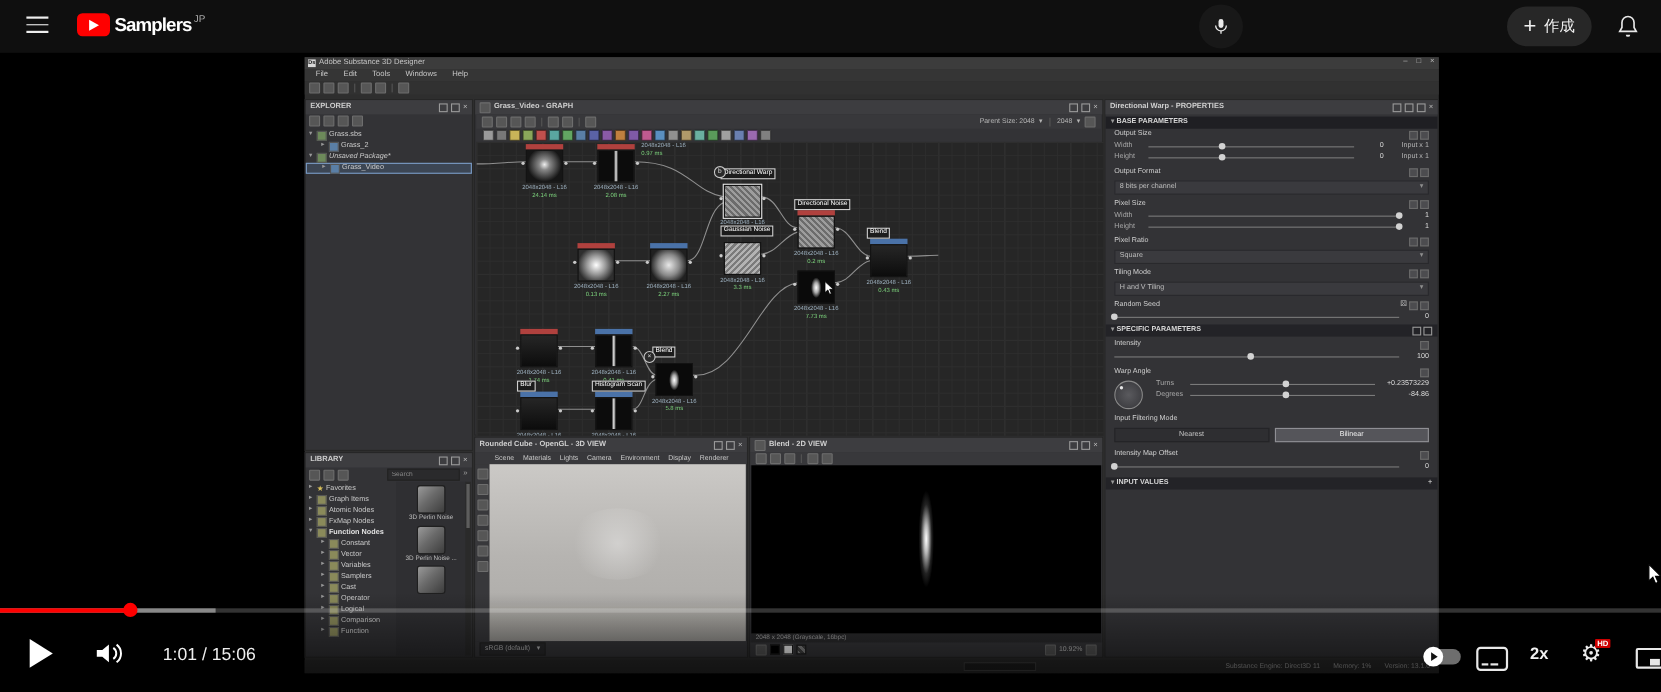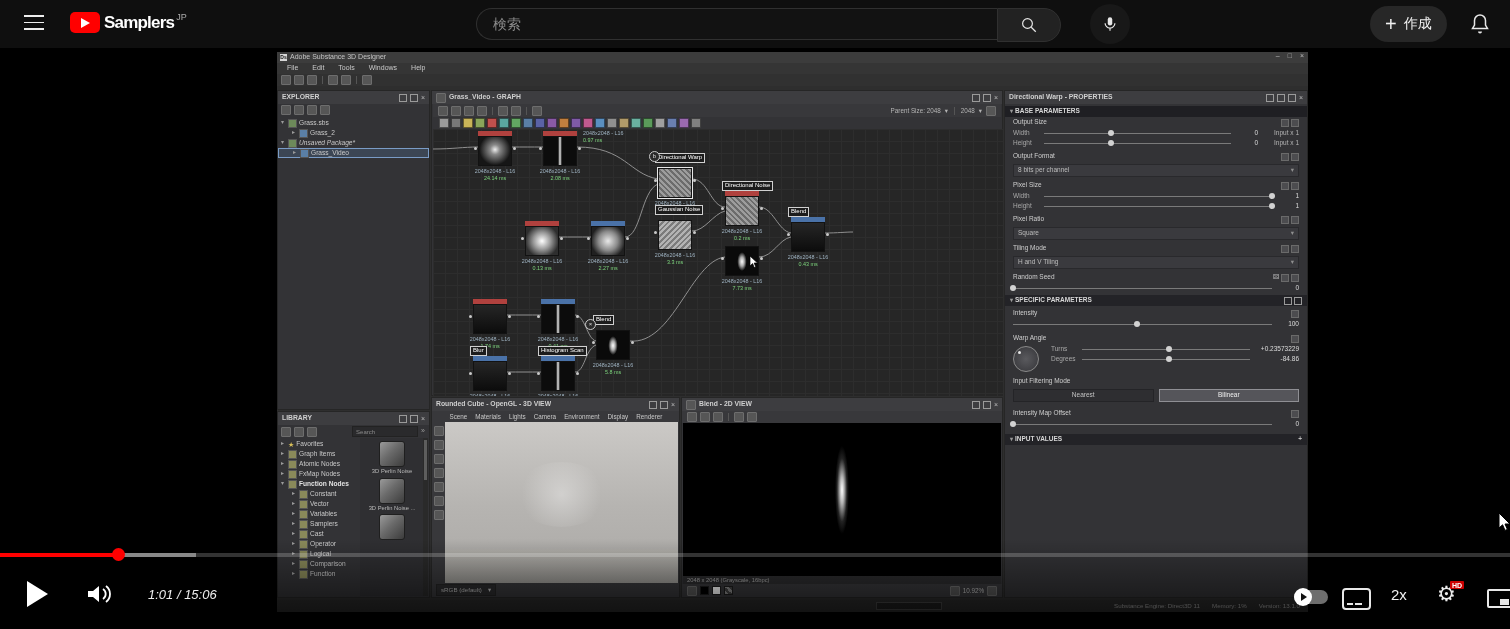--- a/index.html
+++ b/index.html
@@ -29,29 +29,29 @@
   
   #player{position:absolute;top:48px;left:0;width:1510px;height:581px;background:#000;}
   #ctrl-gradient{position:absolute;left:0;bottom:0;width:100%;height:90px;
     background:linear-gradient(180deg,transparent,rgba(0,0,0,.7));}
   #progress{position:absolute;left:0;top:505px;width:1510px;height:4px;background:rgba(255,255,255,.2);cursor:pointer;}
   #progress .buffered{position:absolute;left:0;top:0;height:4px;background:rgba(255,255,255,.42);}
   #progress .played{position:absolute;left:0;top:0;height:4px;background:#f00;}
   #scrubber{position:absolute;top:499.5px;width:13px;height:13px;border-radius:50%;background:#f00;cursor:pointer;}
   #yt-controls{position:absolute;left:0;top:518px;width:1510px;height:56px;color:#fff;}
   .ytc{position:absolute;cursor:pointer;}
-  #time-display{position:absolute;left:148px;top:21px;font-size:13px;color:#eee;cursor:default;font-style:italic;}
+  #time-display{position:absolute;left:148px;top:21px;font-size:16px;color:#eee;cursor:default;}
   #autoplay-toggle{left:1294px;top:24px;width:34px;height:14px;border-radius:7px;background:#6e6e6e;}
   #autoplay-knob{position:absolute;left:0px;top:-2px;width:18px;height:18px;border-radius:50%;background:#fff;
     display:flex;align-items:center;justify-content:center;}
   #autoplay-knob:after{content:"";border-left:6px solid #111;border-top:4px solid transparent;border-bottom:4px solid transparent;margin-left:1px;}
   #cc-btn{left:1342px;top:22px;width:25px;height:18px;border:2px solid #e8e8e8;border-radius:4px;}
   #cc-btn i{position:absolute;bottom:3px;height:2px;background:#e8e8e8;}
   #cc-btn i.a{left:3px;width:6px;} #cc-btn i.b{left:11px;width:7px;}
-  #speed-btn{left:1391px;top:20px;font-size:15px;font-weight:normal;color:#f1f1f1;}
+  #speed-btn{left:1391px;top:20px;font-size:15px;font-weight:bold;color:#f1f1f1;}
   #settings-btn{left:1437px;top:16px;font-size:21px;color:#ededed;}
   #hd-badge{position:absolute;left:13px;top:-1px;background:#c00;color:#fff;font-size:7px;font-weight:bold;
     padding:0.5px 2px;border-radius:1px;}
   #mini-btn{left:1487px;top:23px;width:21px;height:15px;border:2px solid #e8e8e8;border-radius:2px;}
   #mini-btn i{position:absolute;right:1px;bottom:1px;width:9px;height:6px;background:#e8e8e8;}
   .cursor{position:absolute;z-index:50;pointer-events:none;}
   
   #app{position:absolute;left:277px;top:4px;width:1031px;height:560px;background:#2e2e2e;color:#c5c5c5;
     font-size:7px;line-height:1.25;}
   #app .bar{position:absolute;left:0;width:1031px;}
@@ -179,29 +179,20 @@
   <div id="hamburger">
       <span></span>
       <span></span>
       <span></span>
     </div>
   <div id="yt-logo">
     <div id="logo-mark"></div>
     <div id="logo-text">Samplers</div>
     <div id="logo-locale">JP</div>
   </div>
-  <div id="yt-search">
-    <input id="search-input" placeholder="検索" style="">
-    <div id="search-btn">
-      <svg width="18" height="18" viewBox="0 0 24 24">
-        <circle cx="10" cy="10" r="6.5" fill="none" stroke="#e8e8e8" stroke-width="1.6"></circle>
-        <line x1="15" y1="15" x2="21" y2="21" stroke="#e8e8e8" stroke-width="1.6"></line>
-      </svg>
-    </div>
-  </div>
   <div id="mic-btn">
     <svg width="18" height="18" viewBox="0 0 24 24">
       <rect x="9" y="3" width="6" height="11" rx="3" fill="#e8e8e8"></rect>
       <path d="M5.5 11 a6.5 6.5 0 0 0 13 0" fill="none" stroke="#e8e8e8" stroke-width="1.6"></path>
       <line x1="12" y1="17.5" x2="12" y2="21" stroke="#e8e8e8" stroke-width="1.6"></line>
     </svg>
   </div>
   <div id="create-btn">
     <span id="create-plus">+</span>
     <span>作成</span>

